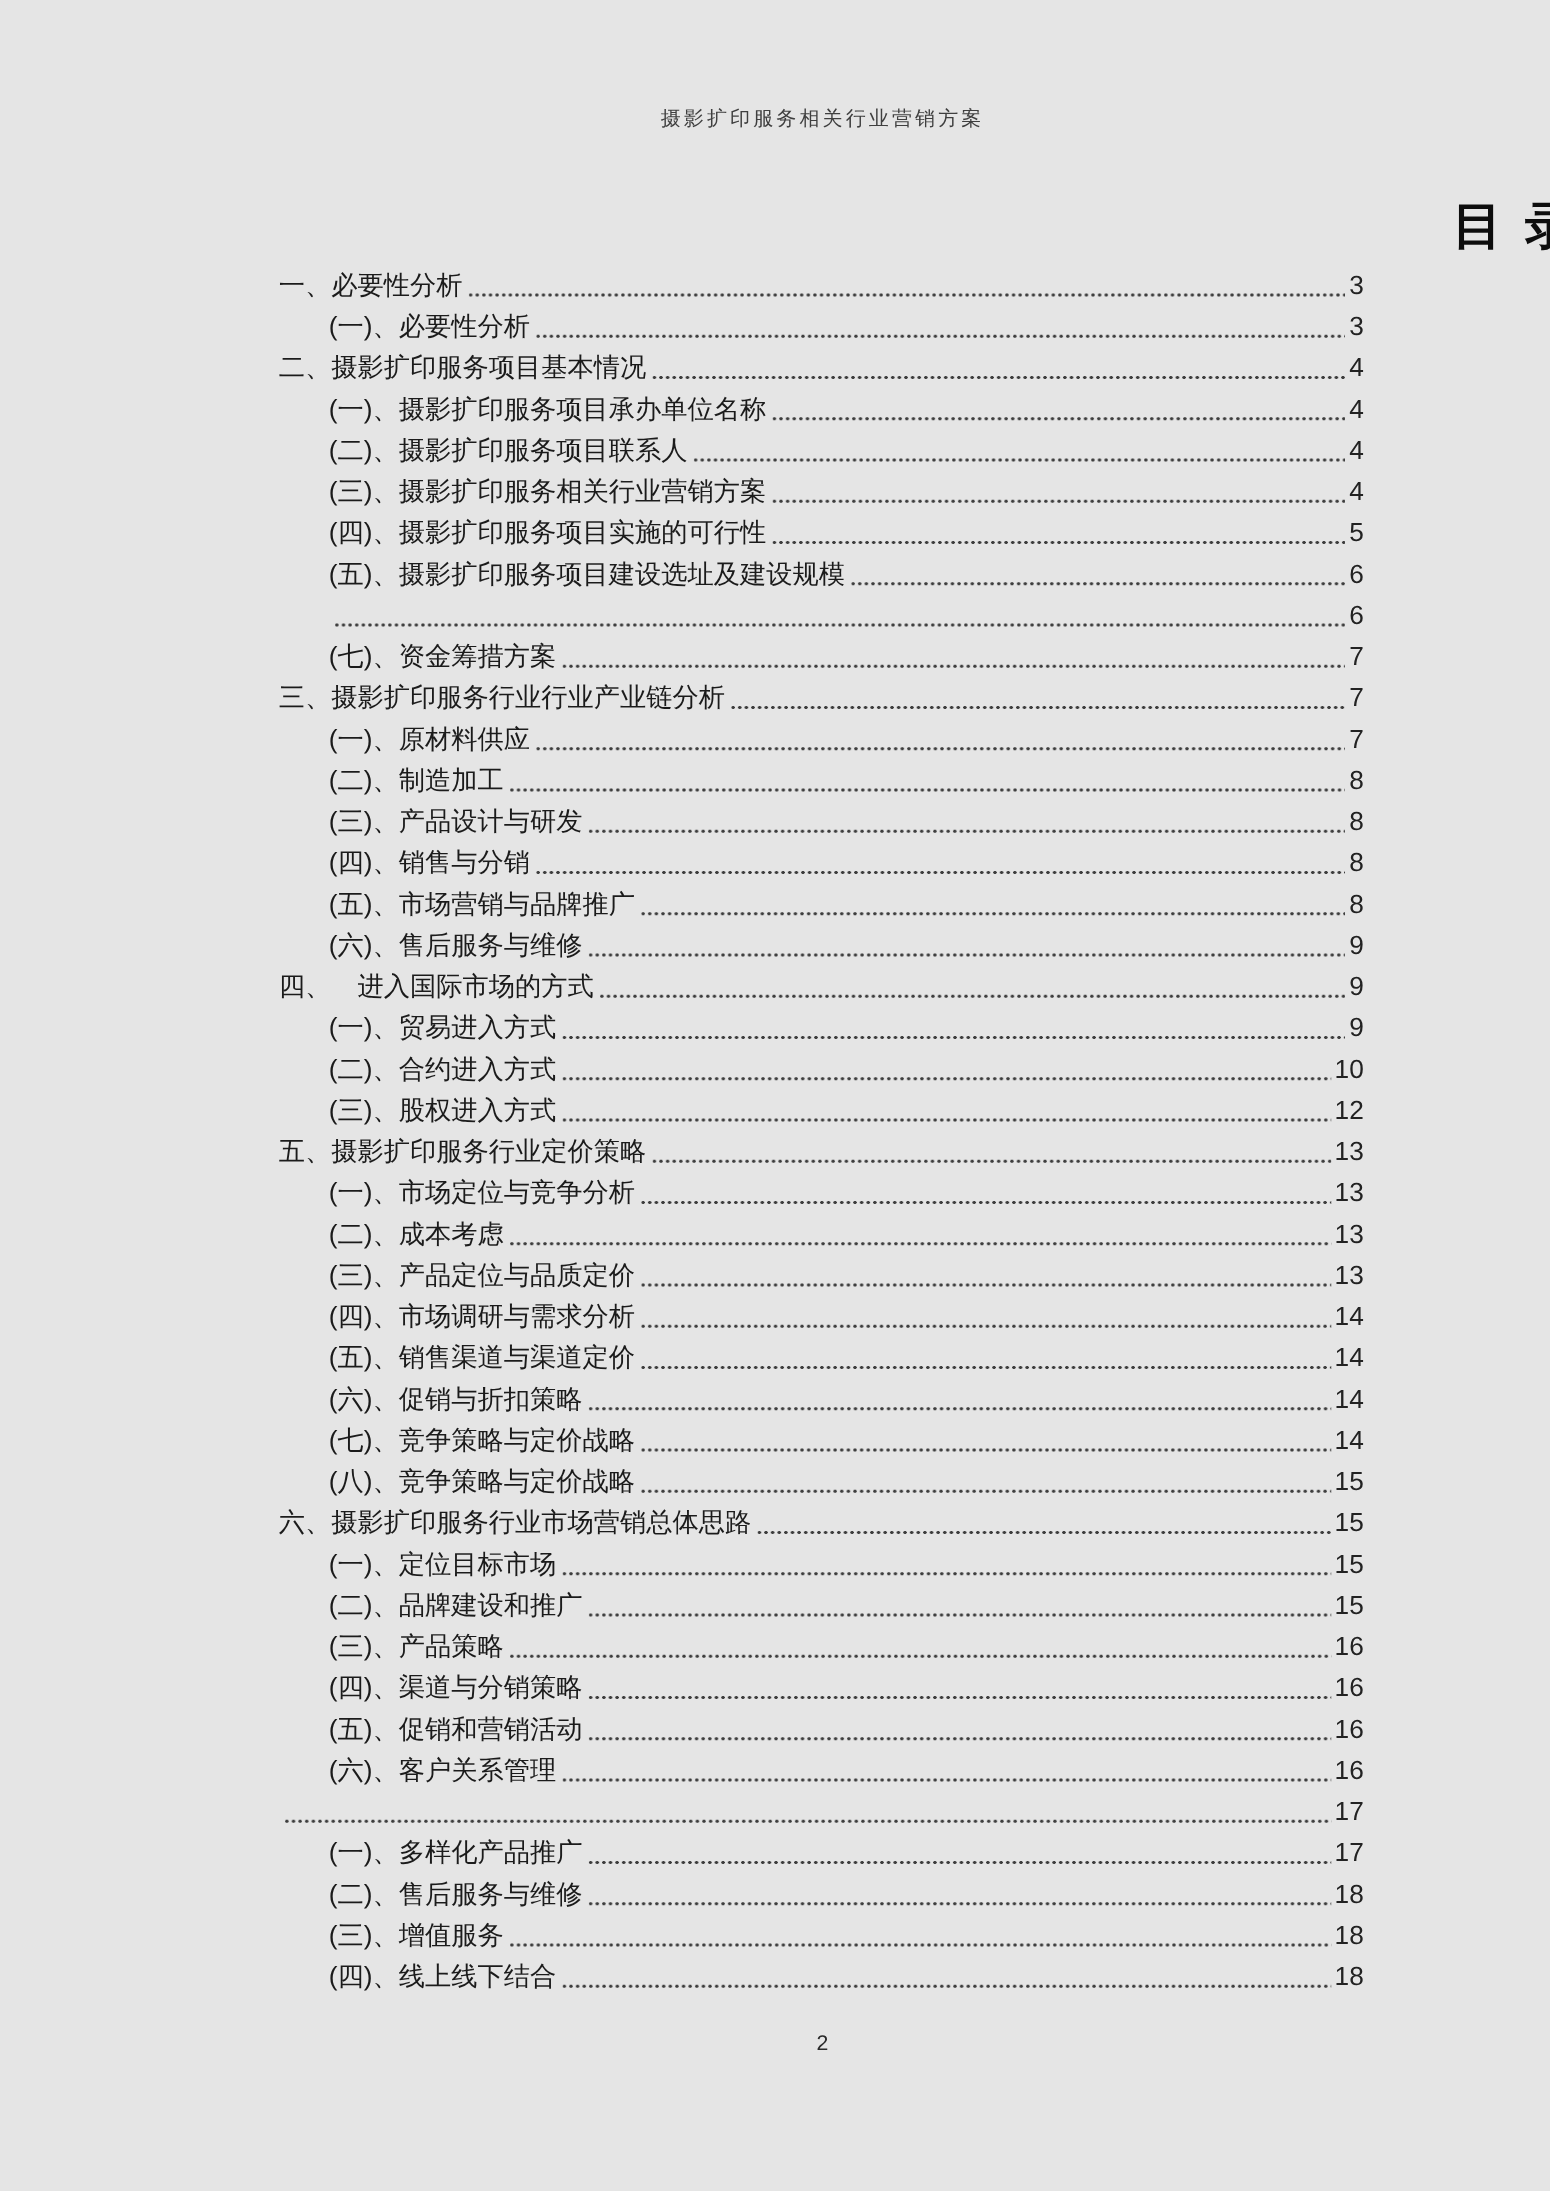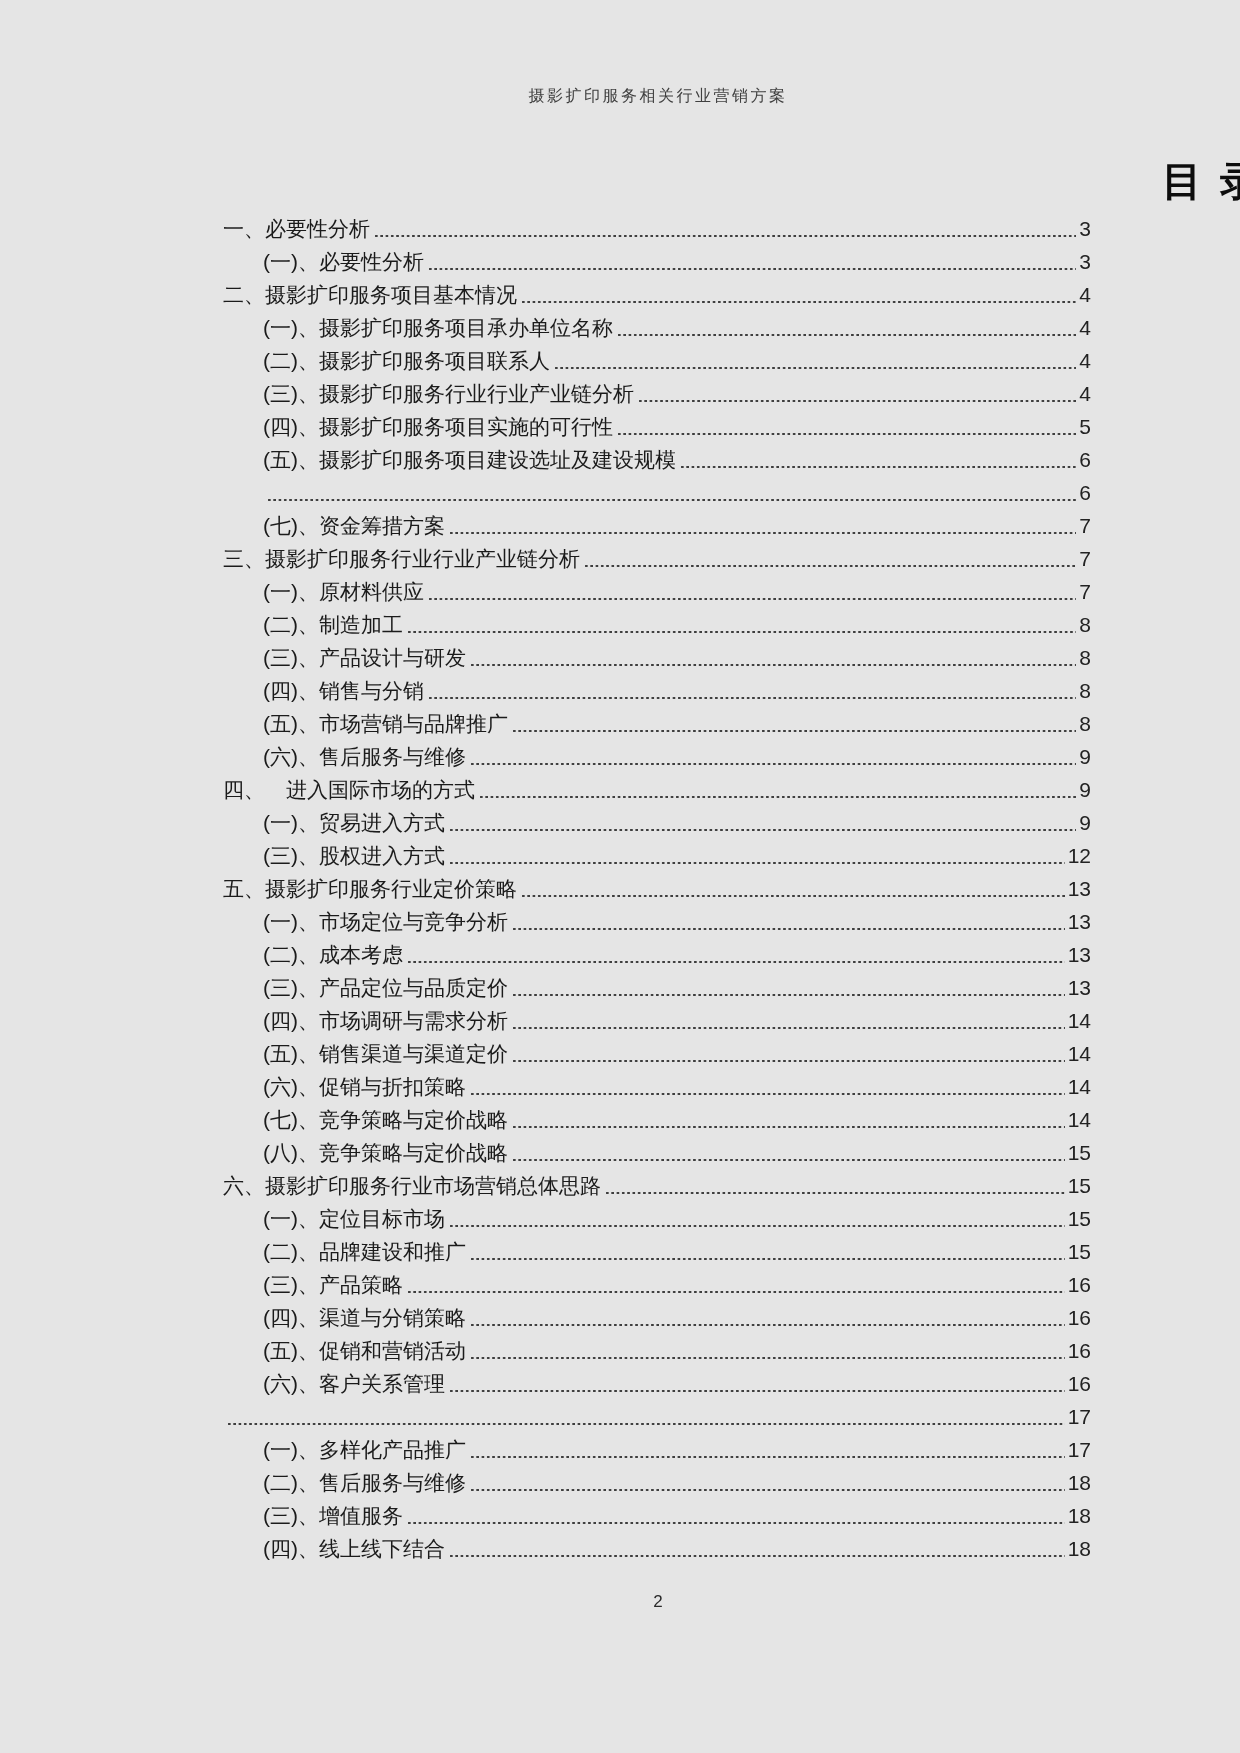--- a/index.html
+++ b/index.html
@@ -99,21 +99,21 @@
         <span class="label">(一)、摄影扩印服务项目承办单位名称</span>
         <span class="leader"></span>
         <span class="num">4</span>
       </div>
       <div class="toc-row lvl2">
         <span class="label">(二)、摄影扩印服务项目联系人</span>
         <span class="leader"></span>
         <span class="num">4</span>
       </div>
       <div class="toc-row lvl2">
-        <span class="label">(三)、摄影扩印服务行业行业产业链分析</span>
+        <span class="label">(三)、摄影扩印服务相关行业营销方案</span>
         <span class="leader"></span>
         <span class="num">4</span>
       </div>
       <div class="toc-row lvl2">
         <span class="label">(四)、摄影扩印服务项目实施的可行性</span>
         <span class="leader"></span>
         <span class="num">5</span>
       </div>
       <div class="toc-row lvl2">
         <span class="label">(五)、摄影扩印服务项目建设选址及建设规模</span>
@@ -168,20 +168,25 @@
         <span class="label">四、　进入国际市场的方式</span>
         <span class="leader"></span>
         <span class="num">9</span>
       </div>
       <div class="toc-row lvl2">
         <span class="label">(一)、贸易进入方式</span>
         <span class="leader"></span>
         <span class="num">9</span>
       </div>
       <div class="toc-row lvl2">
+        <span class="label">(二)、合约进入方式</span>
+        <span class="leader"></span>
+        <span class="num">10</span>
+      </div>
+      <div class="toc-row lvl2">
         <span class="label">(三)、股权进入方式</span>
         <span class="leader"></span>
         <span class="num">12</span>
       </div>
       <div class="toc-row">
         <span class="label">五、摄影扩印服务行业定价策略</span>
         <span class="leader"></span>
         <span class="num">13</span>
       </div>
       <div class="toc-row lvl2">

